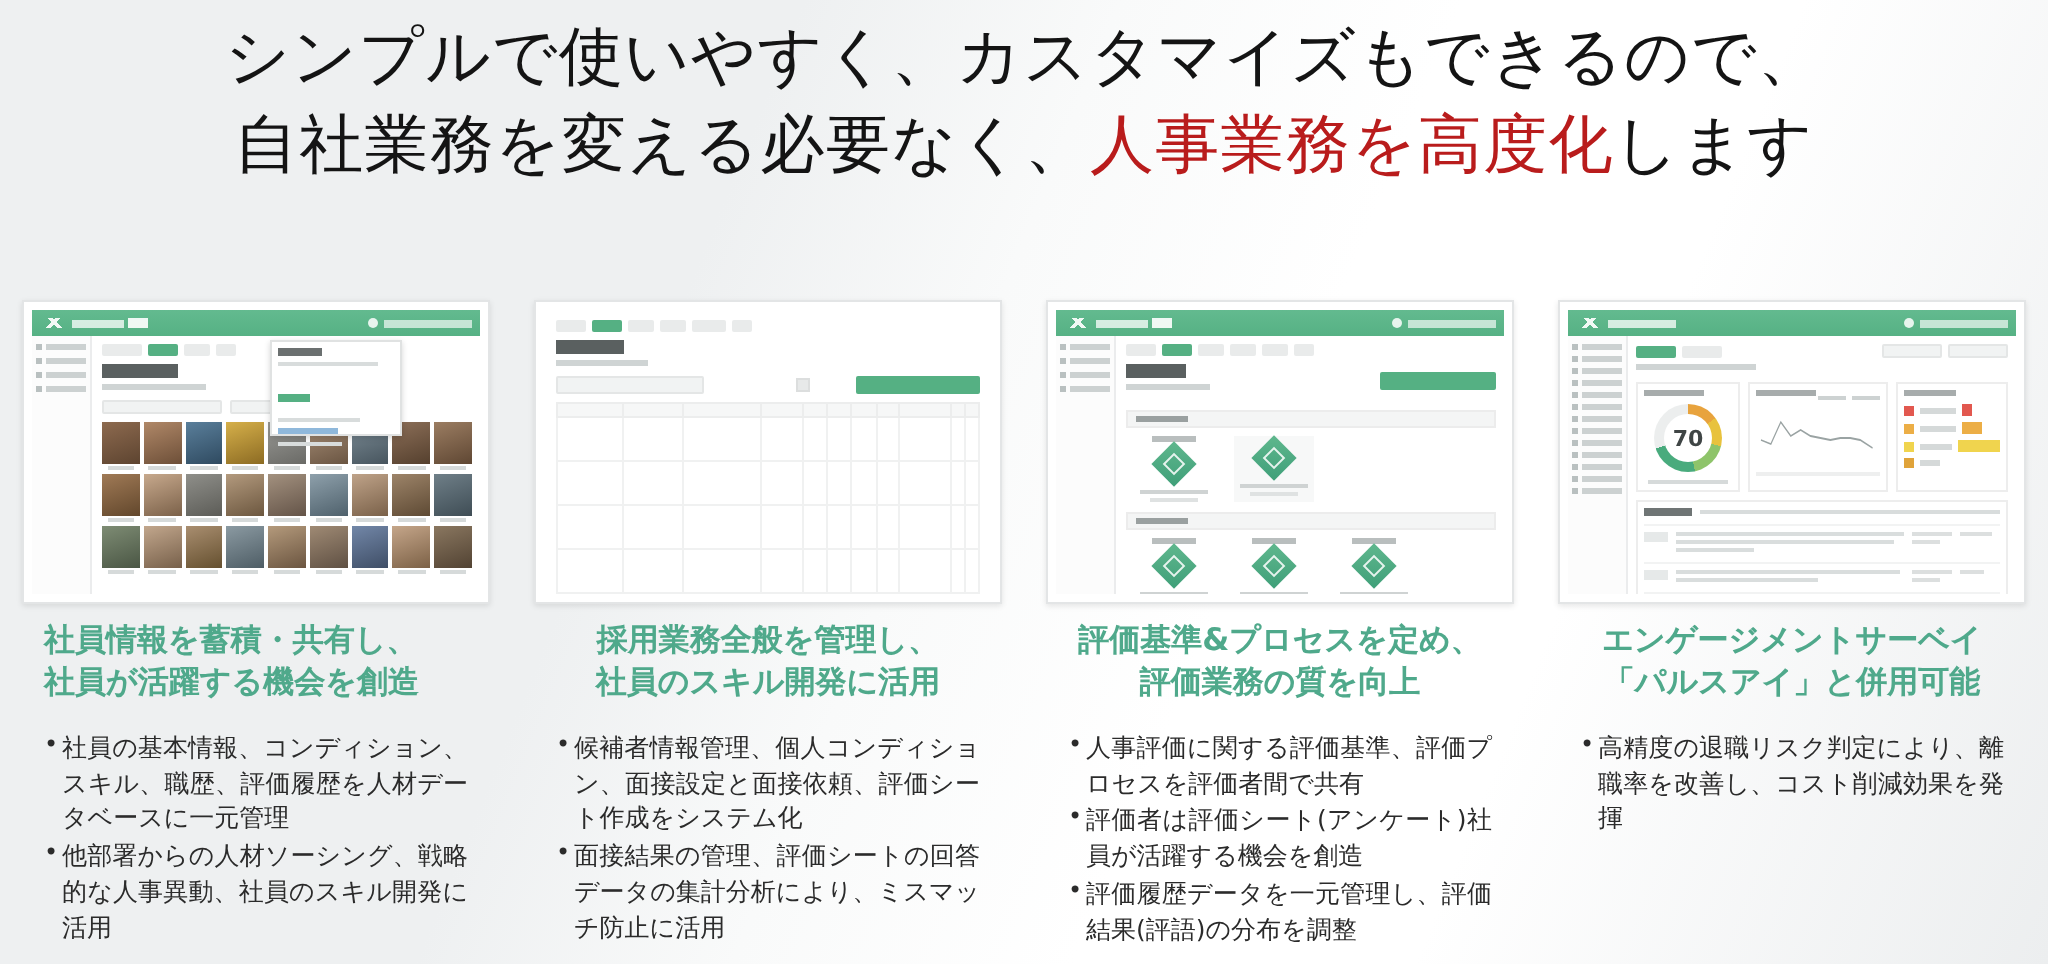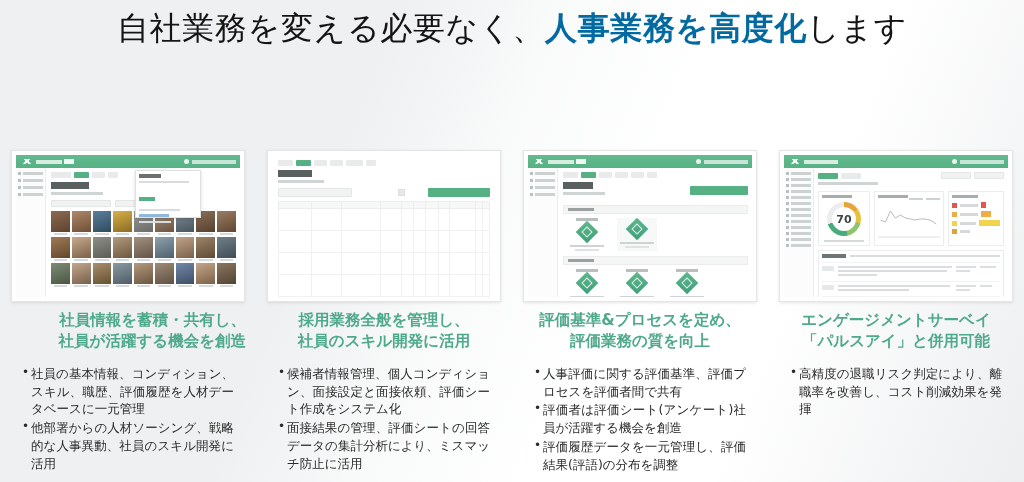--- a/index.html
+++ b/index.html
@@ -35,22 +35,22 @@
   .headline .line {
     font-size: 32px;
     line-height: 1.38;
     color: #141414;
     letter-spacing: 0.02em;
     white-space: nowrap;
   }
   .headline .line1 { font-weight: 400; }
   .headline .line2 { font-weight: 400; }
   .headline .hl {
-    color: #0369a1;
-    font-weight: 700;
+    color: #b91c1c;
+    font-weight: 400;
   }
 
   
   .columns {
     position: absolute;
     top: 150px; left: 0;
     width: 1024px;
     display: flex;
     justify-content: space-between;
   }
@@ -211,21 +211,21 @@
   .cap-col { width: 256px; padding: 0 10px; }
   .cap-title {
     color: #4fa98b;
     font-weight: 700;
     font-size: 15.5px;
     line-height: 1.38;
     text-align: center;
     margin-bottom: 9px;
     white-space: pre-line;
   }
-  .cap-col.left .cap-title { text-align: right; padding-left: 12px; }
+  .cap-col.left .cap-title { text-align: left; padding-left: 12px; }
   .bullets { list-style: none; margin: 12px; padding: 0; }
   .bullets li {
     position: relative;
     padding-left: 9px;
     font-size: 12.5px;
     line-height: 1.42;
     color: #2b2b2b;
     margin-bottom: 1px;
     text-align: justify;
     text-justify: inter-character;
@@ -238,20 +238,21 @@
 </style>
 </head>
 <body>
 
 <div class="bg-wash"></div>
 <div class="bg-wash2"></div>
 
 <div class="slide">
 
   <div class="headline">
+    <div class="line line1">シンプルで使いやすく、カスタマイズもできるので、</div>
     <div class="line line2"><span>自社業務を変える必要なく、</span><span class="hl">人事業務を高度化</span><span>します</span></div>
   </div>
 
   <div class="columns">
 
     <div class="col">
       <div class="shot-frame">
         <div class="shot">
           <div class="app-bar">
             <div class="app-logo">

